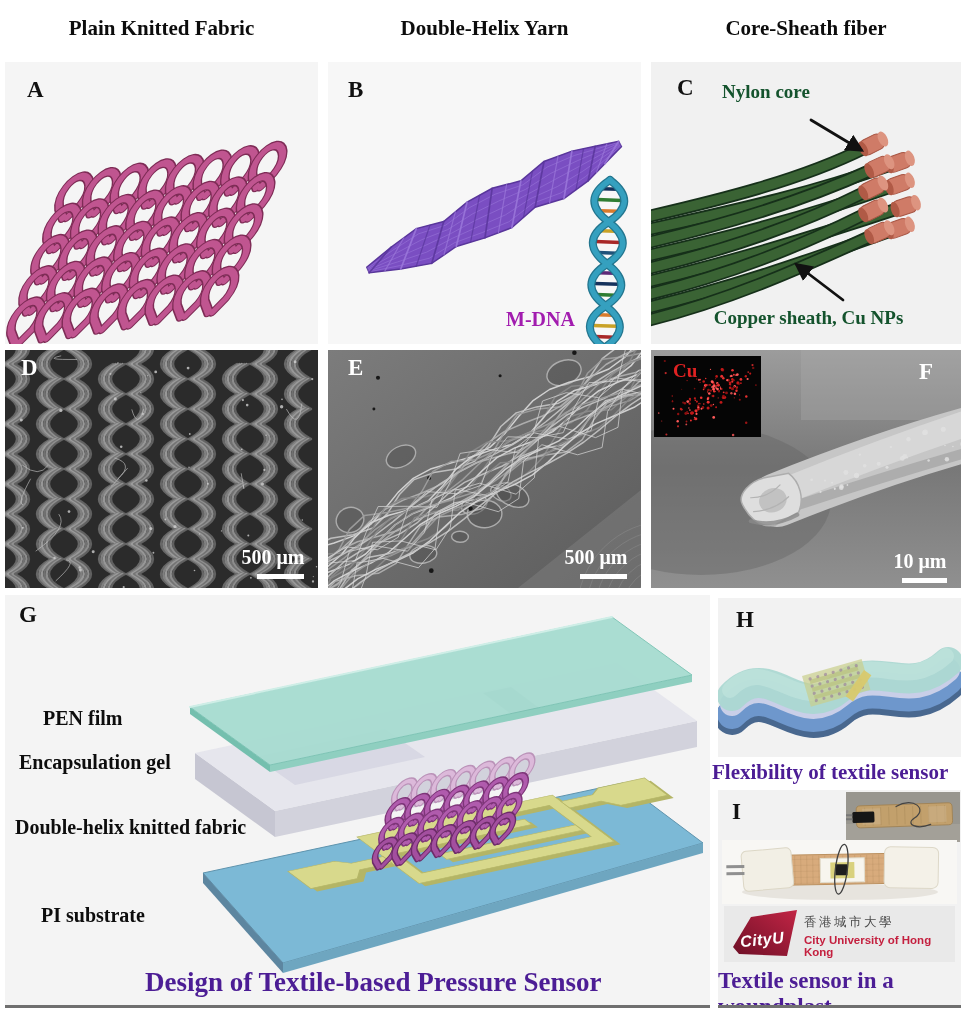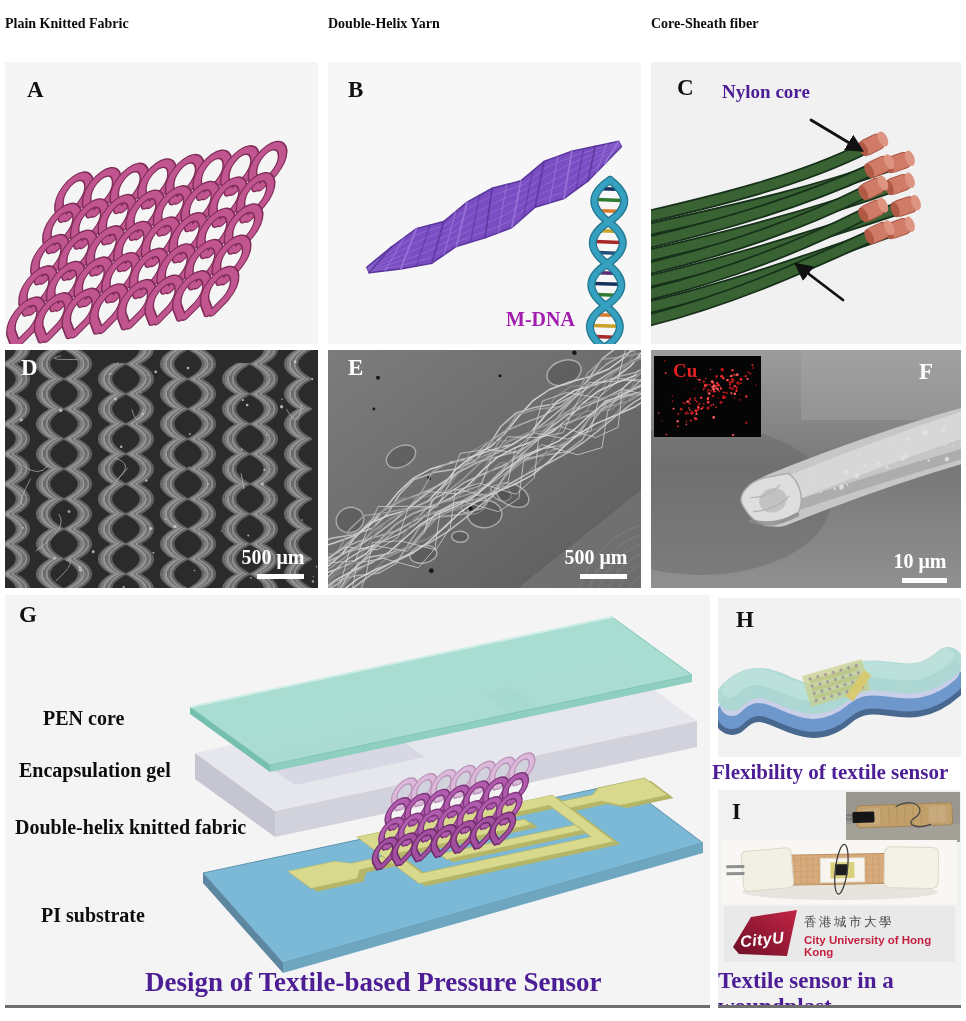--- a/index.html
+++ b/index.html
@@ -1,25 +1,25 @@
 <!DOCTYPE html>
 <html><head>
 <meta charset="utf-8">
 <style>
   html,body{margin:0;padding:0;background:#ffffff;}
   .fig{position:relative;width:966px;height:1021px;background:#fff;font-family:"Liberation Serif",serif;overflow:hidden;}
-  .hdr{position:absolute;top:16px;height:28px;font-weight:bold;font-size:14px;color:#0c0c0c;}
+  .hdr{position:absolute;top:16px;height:28px;text-align:center;font-weight:bold;font-size:21px;color:#0c0c0c;}
   .panel{position:absolute;background:#f4f4f4;overflow:hidden;}
   .panel svg{position:absolute;left:0;top:0;}
   .letter{position:absolute;font-weight:bold;font-size:23px;color:#111;line-height:1;}
   .letter.white{color:#fff;}
   .sem{background:#3a3a3a;}
   .scaletxt{position:absolute;color:#fff;font-weight:bold;font-size:20px;line-height:1;}
   .scalebar{position:absolute;background:#fff;height:5px;}
-  .clabel{position:absolute;font-weight:bold;font-size:19px;color:#4c1d95;text-align:center;line-height:1.1;}
+  .clabel{position:absolute;font-weight:bold;font-size:19px;color:#14532d;text-align:center;line-height:1.1;}
   .glabel{position:absolute;font-weight:bold;font-size:20px;color:#0d0d0d;white-space:nowrap;}
   .caption{position:absolute;font-weight:bold;color:#4c1d95;text-align:left;}
   .cu-label{position:absolute;left:22px;top:10px;color:#e02222;font-weight:bold;font-size:19px;}
   .darkline{border-bottom:3px solid #6f6f6f;}
   .logo-strip{position:absolute;left:6px;top:116px;width:231px;height:56px;background:#e9e9e9;}
   .cityu-word{position:absolute;left:16px;top:25px;color:#fff;font-family:"Liberation Sans",sans-serif;font-style:italic;font-weight:bold;font-size:16px;transform:rotate(-6deg);letter-spacing:.5px;}
   .logo-zh{position:absolute;left:80px;top:8px;font-family:"Liberation Sans",sans-serif;font-size:12.5px;color:#4a4a4a;letter-spacing:2.5px;}
   .logo-en{position:absolute;left:80px;top:28px;font-family:"Liberation Sans",sans-serif;font-size:11.5px;font-weight:bold;color:#c41f3e;}
   .mdna{position:absolute;left:178px;top:246px;width:92px;font-weight:bold;font-size:20px;color:#a21caf;}
 </style>
@@ -238,20 +238,21 @@
         <g transform="translate(220,174) rotate(-24.6)">
           <rect x="-4" y="-8" width="24" height="16" rx="6" fill="#cf7b67" stroke="#a85543" stroke-width="1"></rect>
           <ellipse cx="20" cy="0" rx="4.5" ry="8" fill="#dd9480"></ellipse>
           <ellipse cx="-2" cy="0" rx="4" ry="8" fill="#b05a46"></ellipse>
         </g>
         <path d="M160,58 L210,88" fill="none" stroke="#111" stroke-width="2.8" stroke-linecap="round" stroke-linejoin="round" marker-end="url(#ah)"></path>
         <path d="M192,238 L146,203" fill="none" stroke="#111" stroke-width="2.8" stroke-linecap="round" stroke-linejoin="round" marker-end="url(#ah)"></path>
       </svg>
     <div class="letter" style="left:26px;top:14px">C</div>
     <div class="clabel" style="left:45px;top:20px;width:140px">Nylon core</div>
+    <div class="clabel" style="left:15px;top:246px;width:285px">Copper sheath, Cu NPs</div>
   </div>
 
   <div class="panel sem" style="left:5px;top:350px;width:313px;height:238px">
     <svg id="svgD" width="313" height="238" viewBox="0 0 313 238">
         <rect x="0" y="0" width="313" height="238" fill="#2b2b2b"></rect>
         <path d="M-2,-16 Q26,-1 -2,14" fill="none" stroke="#6a6a6a" stroke-width="2.4" stroke-linecap="round" stroke-linejoin="round" opacity="0.95"></path>
         <path d="M46,-1 Q18,14 46,29" fill="none" stroke="#6a6a6a" stroke-width="2.4" stroke-linecap="round" stroke-linejoin="round" opacity="0.95"></path>
         <path d="M0.3999999999999999,-16 Q28.4,-1 0.3999999999999999,14" fill="none" stroke="#858585" stroke-width="2.4" stroke-linecap="round" stroke-linejoin="round" opacity="0.95"></path>
         <path d="M48.4,-1 Q20.4,14 48.4,29" fill="none" stroke="#858585" stroke-width="2.4" stroke-linecap="round" stroke-linejoin="round" opacity="0.95"></path>
         <path d="M2.8,-16 Q30.8,-1 2.8,14" fill="none" stroke="#9d9d9d" stroke-width="2.4" stroke-linecap="round" stroke-linejoin="round" opacity="0.95"></path>
@@ -1222,22 +1223,22 @@
           <path d="M92.4,62.1 C86.8,53.1 93.6,45 100,45 C106.4,45 113.2,53.1 107.6,62.1 M92.4,62.1 L98.4,68.76 M107.6,62.1 L101.6,68.76" fill="none" stroke="#a34f9f" stroke-width="4" stroke-linecap="round" stroke-linejoin="round"></path>
           <path d="M112.4,62.1 C106.8,53.1 113.6,45 120,45 C126.4,45 133.2,53.1 127.6,62.1 M112.4,62.1 L118.4,68.76 M127.6,62.1 L121.6,68.76" fill="none" stroke="#6d2c69" stroke-width="6.6" stroke-linecap="round" stroke-linejoin="round"></path>
           <path d="M112.4,62.1 C106.8,53.1 113.6,45 120,45 C126.4,45 133.2,53.1 127.6,62.1 M112.4,62.1 L118.4,68.76 M127.6,62.1 L121.6,68.76" fill="none" stroke="#a34f9f" stroke-width="4" stroke-linecap="round" stroke-linejoin="round"></path>
         </g>
         <polygon points="185,112 265,170 265,177 185,119" fill="#74bfae"></polygon>
         <polygon points="265,170 687,80 687,87 265,177" fill="#8fcfc0"></polygon>
         <polygon points="185,112 607,22 687,80 265,170" fill="#a7dcd1" stroke="#7cc4b4" stroke-width="1" opacity="0.95"></polygon>
         <path d="M185,112 L607,22" fill="none" stroke="#cfeee7" stroke-width="2" stroke-linecap="round" stroke-linejoin="round"></path>
       </svg>
     <div class="letter" style="left:14px;top:8px">G</div>
-    <div class="glabel" style="left:38px;top:112px">PEN core</div>
-    <div class="glabel" style="left:14px;top:164px">Encapsulation gel</div>
+    <div class="glabel" style="left:38px;top:112px">PEN film</div>
+    <div class="glabel" style="left:14px;top:156px">Encapsulation gel</div>
     <div class="glabel" style="left:10px;top:221px">Double-helix knitted fabric</div>
     <div class="glabel" style="left:36px;top:309px">PI substrate</div>
     <div class="caption" style="left:140px;top:372px;width:580px;font-size:27px">Design of Textile-based Pressure Sensor</div>
   </div>
 
   <div class="panel" style="left:718px;top:598px;width:243px;height:159px;background:#f2f2f2">
     <svg id="svgH" width="243" height="159" viewBox="0 0 243 159">
         <path d="M14,106 C52,66 80,134 122,98 C160,66 188,110 230,72" fill="none" stroke="#49688f" stroke-width="34" stroke-linecap="round" stroke-linejoin="round" opacity="1" transform="translate(0,14)"></path>
         <path d="M14,106 C52,66 80,134 122,98 C160,66 188,110 230,72" fill="none" stroke="#6e97cc" stroke-width="30" stroke-linecap="round" stroke-linejoin="round" opacity="1" transform="translate(0,10)"></path>
         <path d="M14,106 C52,66 80,134 122,98 C160,66 188,110 230,72" fill="none" stroke="#c9cfe8" stroke-width="24" stroke-linecap="round" stroke-linejoin="round" opacity="1" transform="translate(0,0)"></path>

